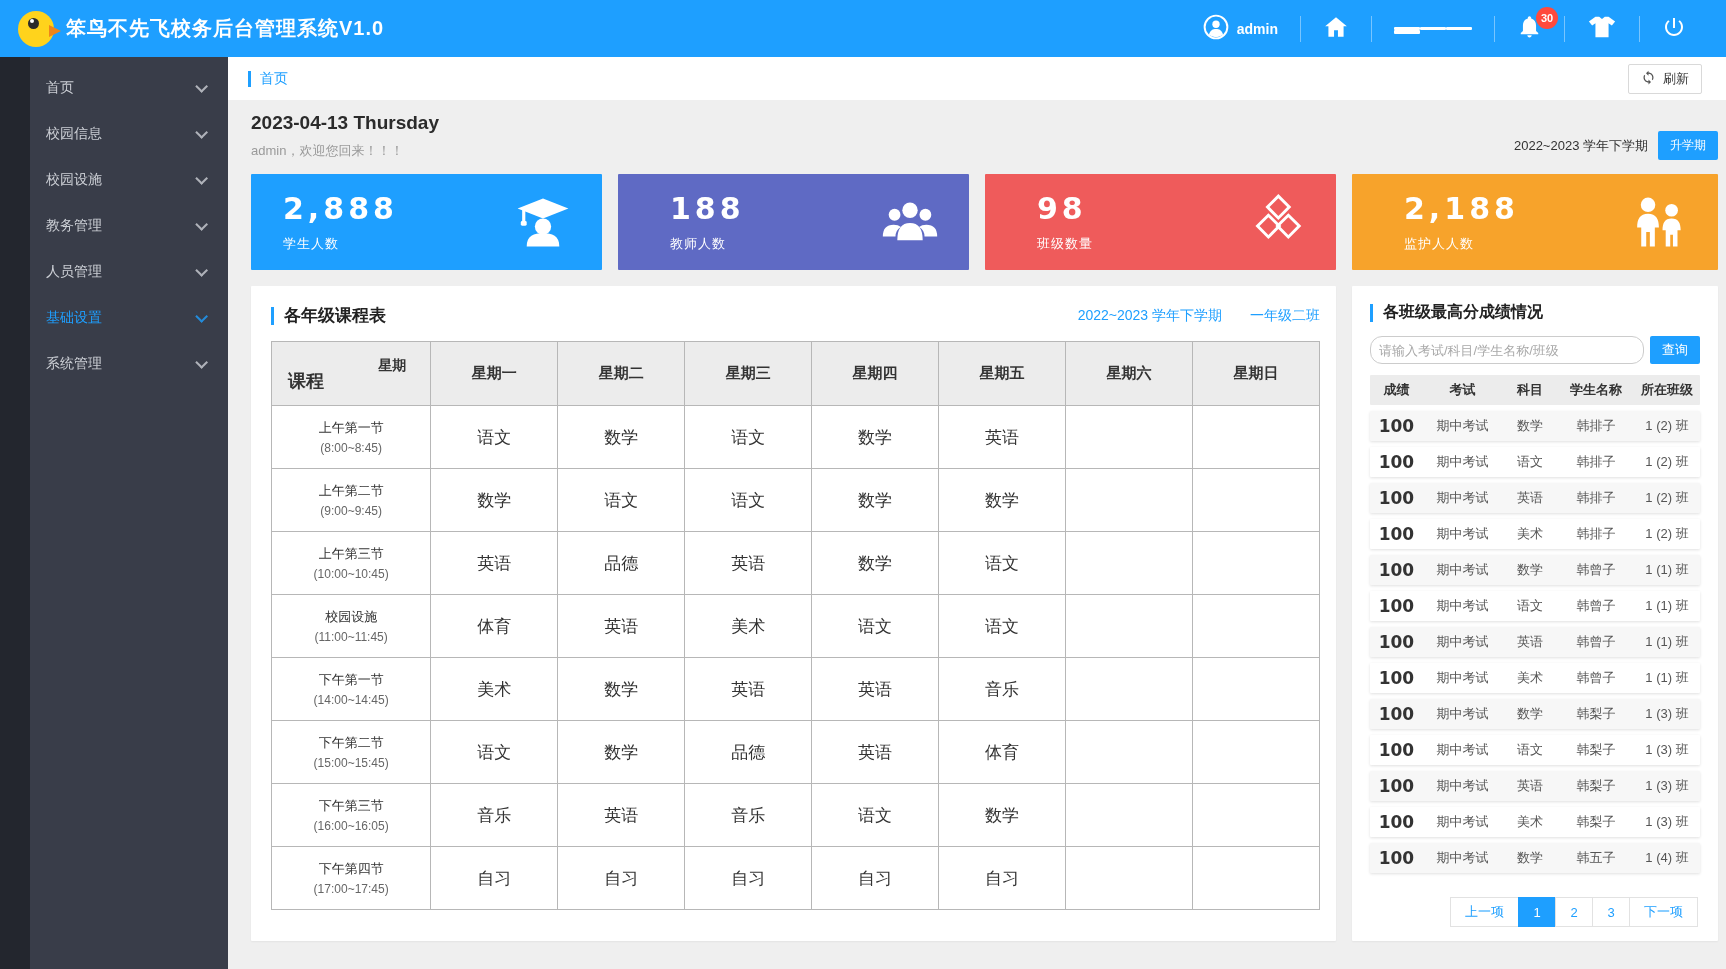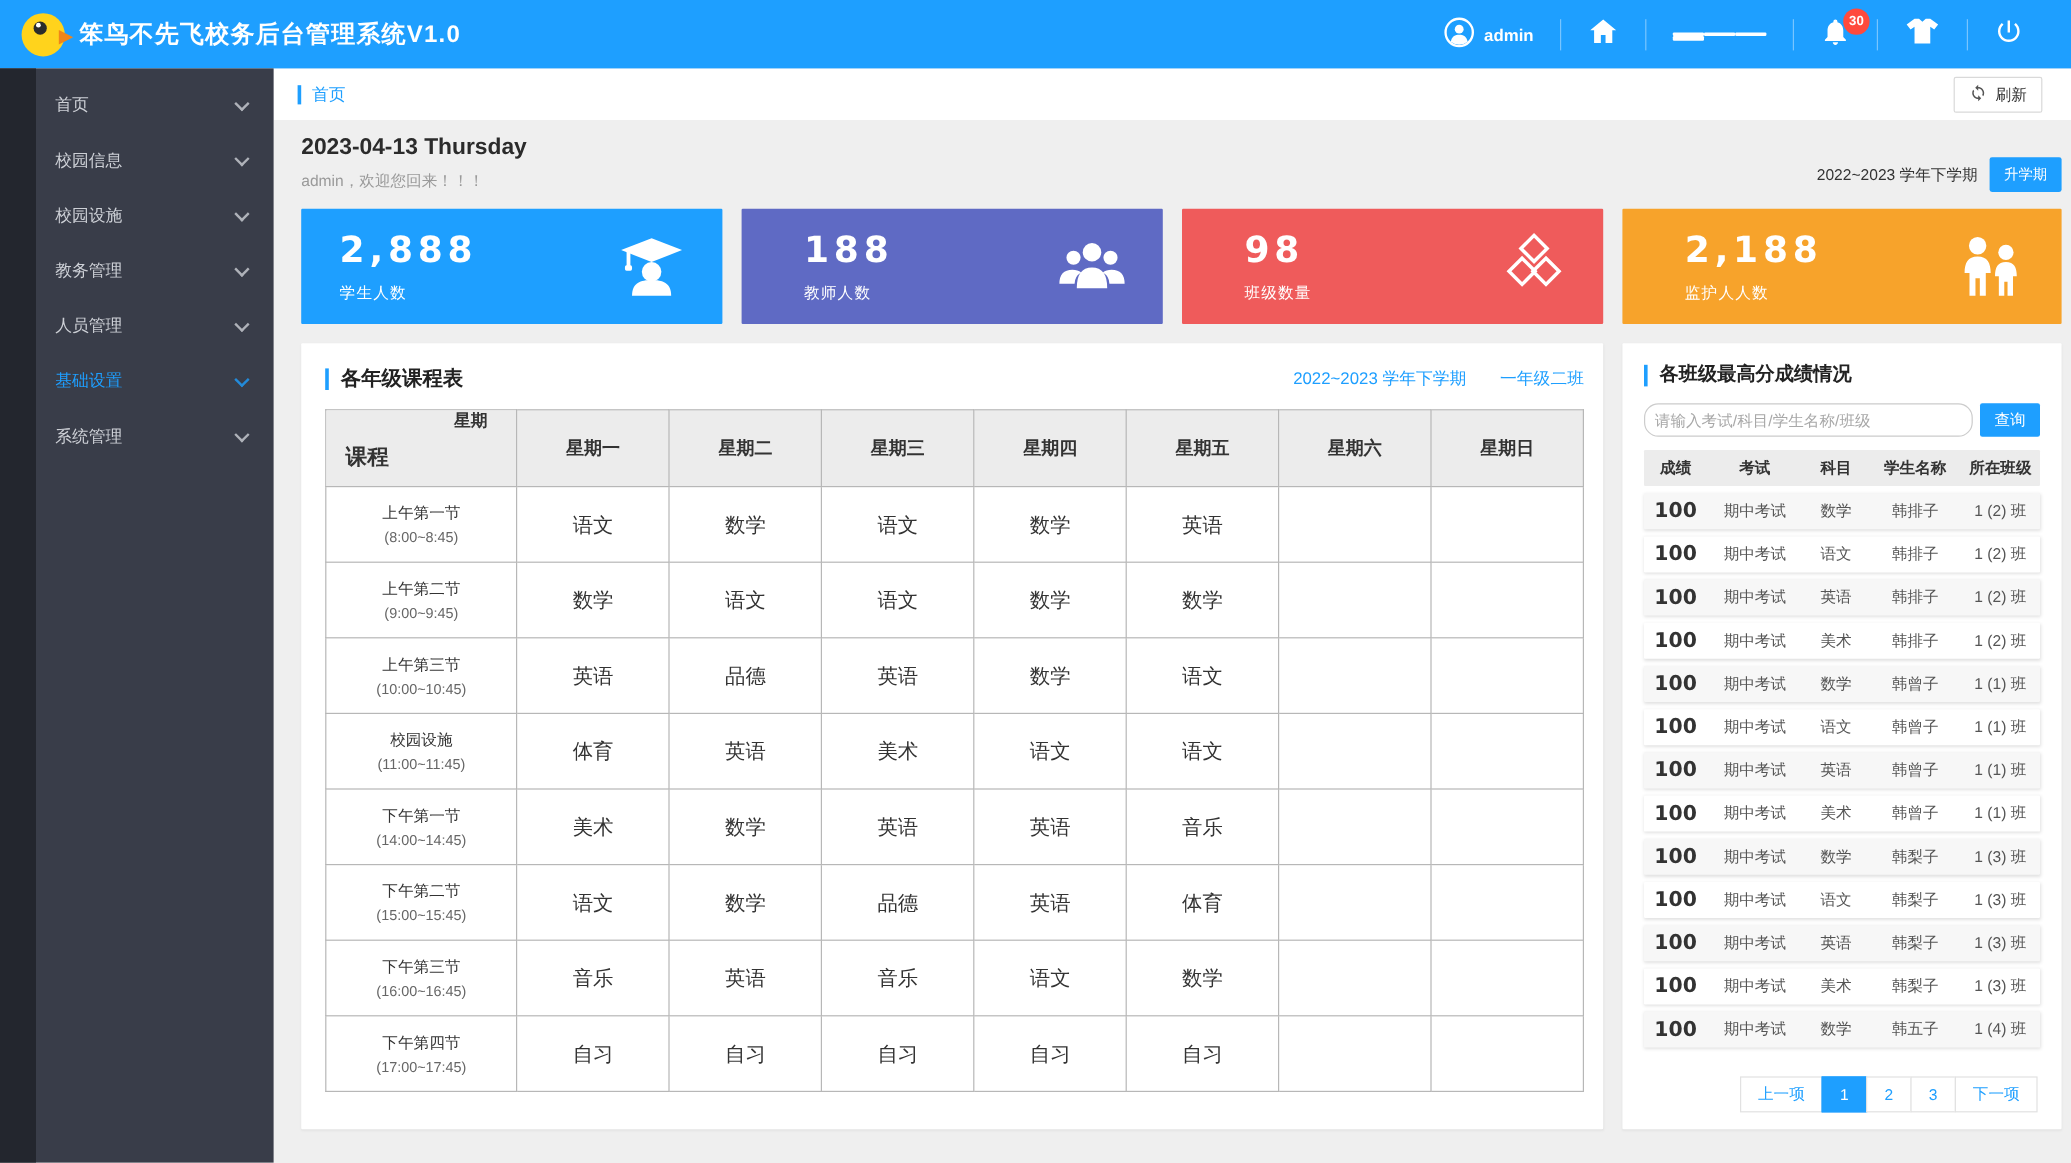--- a/index.html
+++ b/index.html
@@ -74,21 +74,21 @@
   table.schedule { border-collapse:collapse; width:100%; margin-top:14px; table-layout:fixed; }
   .schedule th, .schedule td { border:1px solid #b7b7b7; text-align:center; }
   .schedule thead th { background:#ececec; font-size:15px; color:#333; height:64px; font-weight:bold; }
   .schedule col.c-time { width:15.2%; }
   .schedule td { height:63px; font-size:17px; color:#333; font-weight:normal; background:#fff; }
   .schedule td.time-cell { font-size:13px; color:#333; }
   .schedule td.time-cell .t2 { font-size:12px; color:#666; margin-top:4px; }
   th.corner { position:relative; background:#ececec
     linear-gradient(to bottom right, rgba(0,0,0,0) calc(50% - 0.7px), #9e9e9e calc(50% - 0.7px),
     #9e9e9e calc(50% + 0.7px), rgba(0,0,0,0) calc(50% + 0.7px)); }
-  th.corner .top { position:absolute; top:0; right:24px; font-size:14px; }
+  th.corner .top { position:absolute; top:15px; right:24px; font-size:14px; }
   th.corner .bottom { position:absolute; bottom:12px; left:16px; font-size:18px; }
 
   
   .side-title { font-size:16px; }
   .search-row { display:flex; margin-top:13px; gap:6px; }
   .search-input { flex:1; height:28px; border:1px solid #ccc; border-radius:12px; padding:0 8px;
     font-size:13px; color:#333; font-family:inherit; }
   .search-input::placeholder { color:#a8a8a8; }
   .search-btn { width:50px; height:28px; background:#1E9FFF; color:#fff; border:none; border-radius:2px;
     font-size:13px; cursor:pointer; }
@@ -419,21 +419,21 @@
                   <td>品德</td>
                   <td>英语</td>
                   <td>体育</td>
                   <td></td>
                   <td></td>
                 </tr>
 
                 <tr>
                   <td class="time-cell">
                     <div>下午第三节</div>
-                    <div class="t2">(16:00~16:45)</div>
+                    <div class="t2">(16:00~16:05)</div>
                   </td>
                   <td>音乐</td>
                   <td>英语</td>
                   <td>音乐</td>
                   <td>语文</td>
                   <td>数学</td>
                   <td></td>
                   <td></td>
                 </tr>
 

